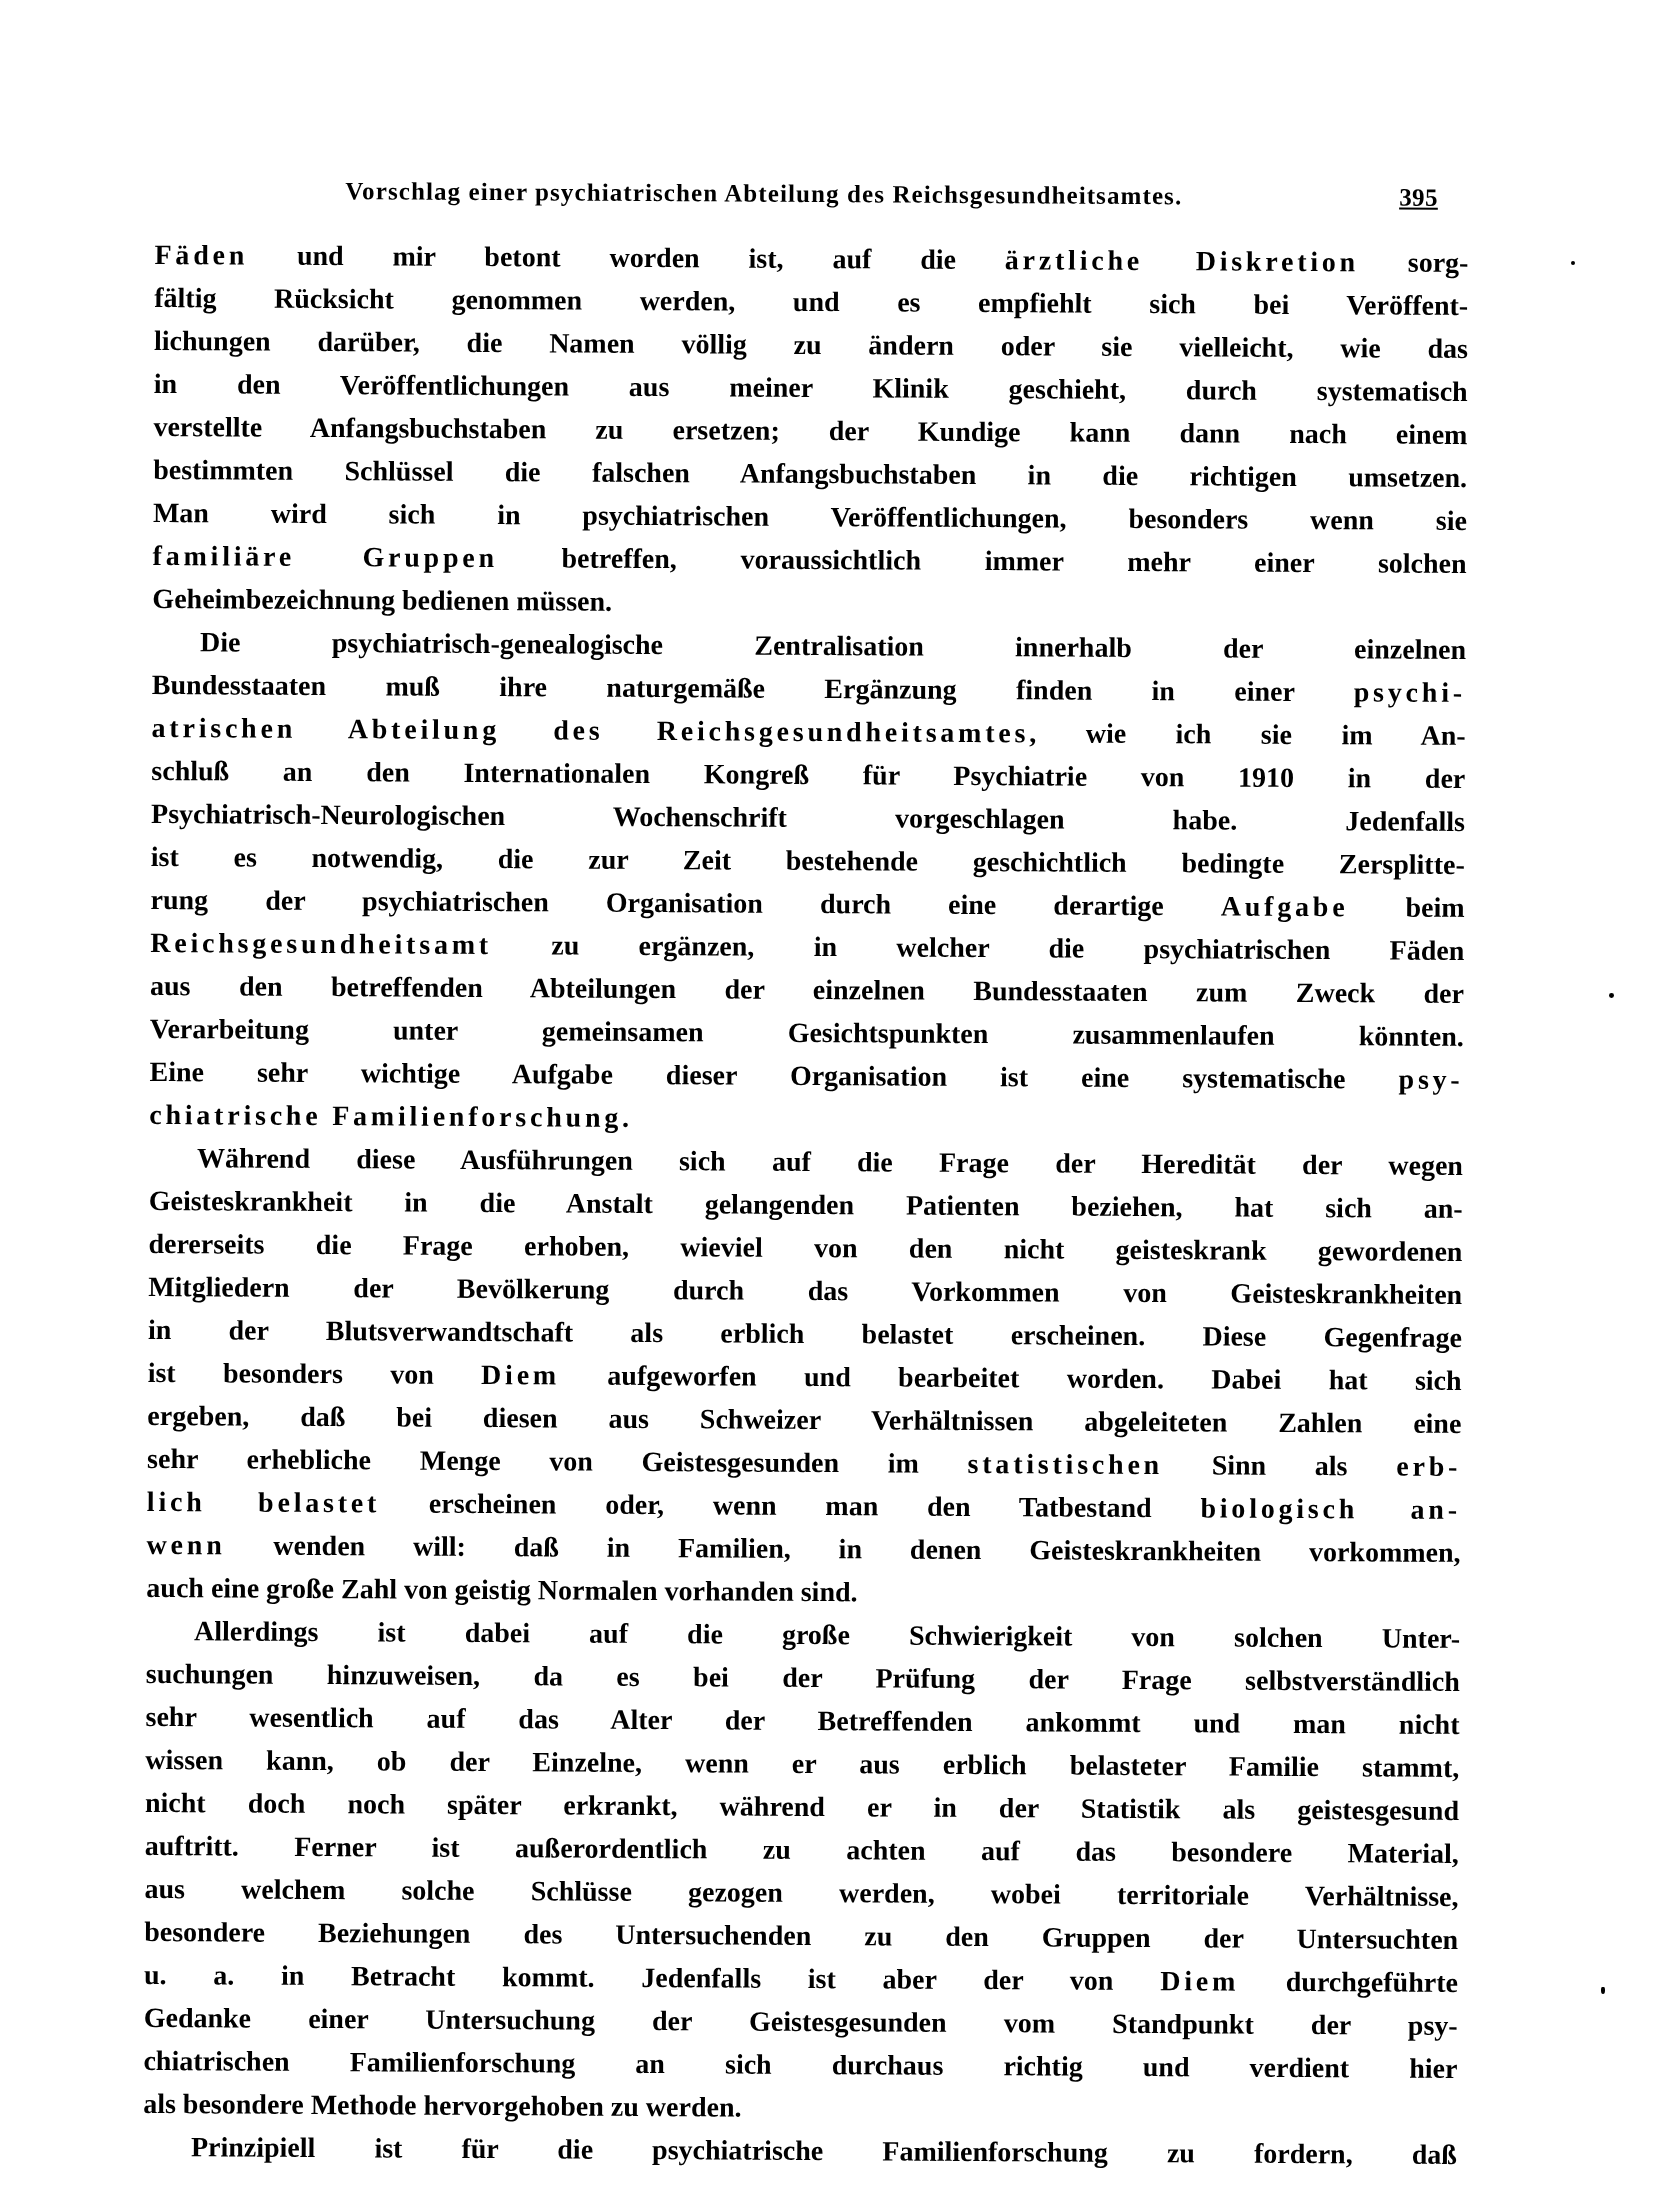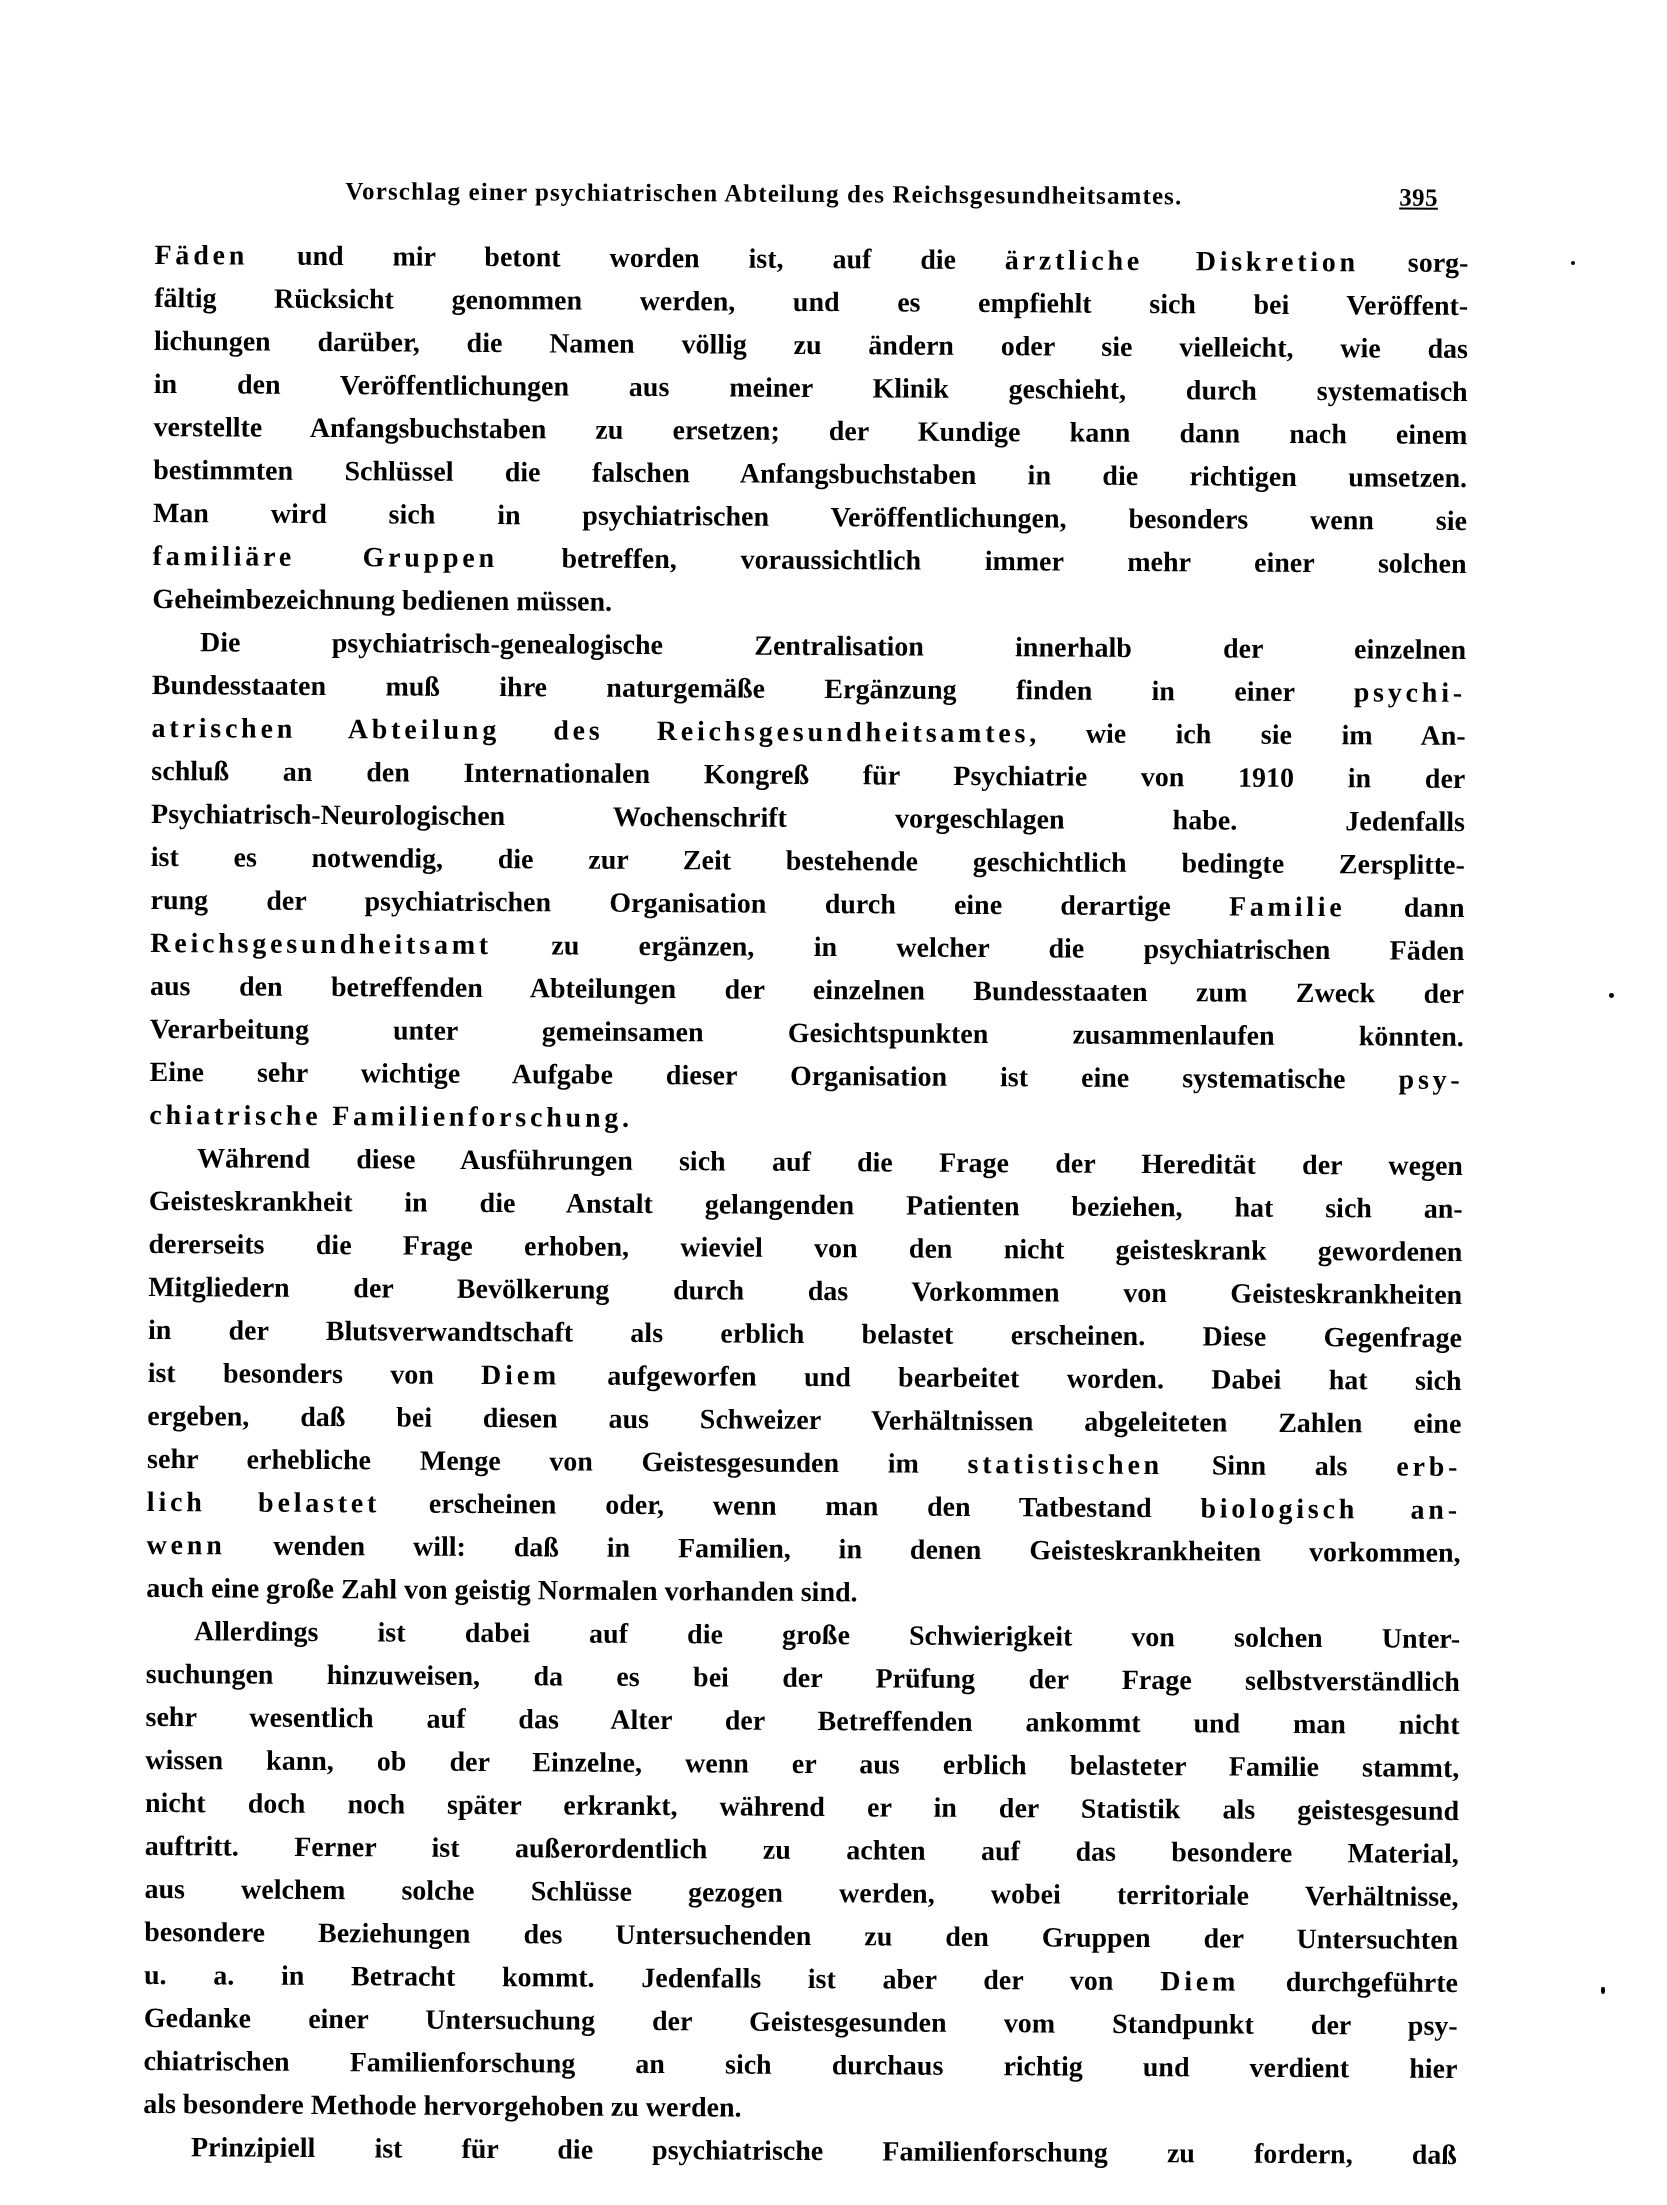--- a/index.html
+++ b/index.html
@@ -93,21 +93,21 @@
           <div class="line"><span class="sperr">familiäre Gruppen</span><span> betreffen, voraussichtlich immer mehr einer solchen</span></div>
           <div class="line last"><span>Geheimbezeichnung bedienen müssen.</span></div>
         </div>
         <div class="para indent">
           <div class="line"><span>Die psychiatrisch-genealogische Zentralisation innerhalb der einzelnen</span></div>
           <div class="line"><span>Bundesstaaten muß ihre naturgemäße Ergänzung finden in einer </span><span class="sperr">psychi-</span></div>
           <div class="line"><span class="sperr">atrischen Abteilung des Reichsgesundheitsamtes</span><span>, wie ich sie im An-</span></div>
           <div class="line"><span>schluß an den Internationalen Kongreß für Psychiatrie von 1910 in der</span></div>
           <div class="line"><span>Psychiatrisch-Neurologischen Wochenschrift vorgeschlagen habe. Jedenfalls</span></div>
           <div class="line"><span>ist es notwendig, die zur Zeit bestehende geschichtlich bedingte Zersplitte-</span></div>
-          <div class="line"><span>rung der psychiatrischen Organisation durch eine derartige </span><span class="sperr">Familie</span><span> dann</span></div>
+          <div class="line"><span>rung der psychiatrischen Organisation durch eine derartige </span><span class="sperr">Aufgabe</span><span> beim</span></div>
           <div class="line"><span class="sperr">Reichsgesundheitsamt</span><span> zu ergänzen, in welcher die psychiatrischen Fäden</span></div>
           <div class="line"><span>aus den betreffenden Abteilungen der einzelnen Bundesstaaten zum Zweck der</span></div>
           <div class="line"><span>Verarbeitung unter gemeinsamen Gesichtspunkten zusammenlaufen könnten.</span></div>
           <div class="line"><span>Eine sehr wichtige Aufgabe dieser Organisation ist eine systematische </span><span class="sperr">psy-</span></div>
           <div class="line last"><span class="sperr">chiatrische Familienforschung.</span></div>
         </div>
         <div class="para indent">
           <div class="line"><span>Während diese Ausführungen sich auf die Frage der Heredität der wegen</span></div>
           <div class="line"><span>Geisteskrankheit in die Anstalt gelangenden Patienten beziehen, hat sich an-</span></div>
           <div class="line"><span>dererseits die Frage erhoben, wieviel von den nicht geisteskrank gewordenen</span></div>

